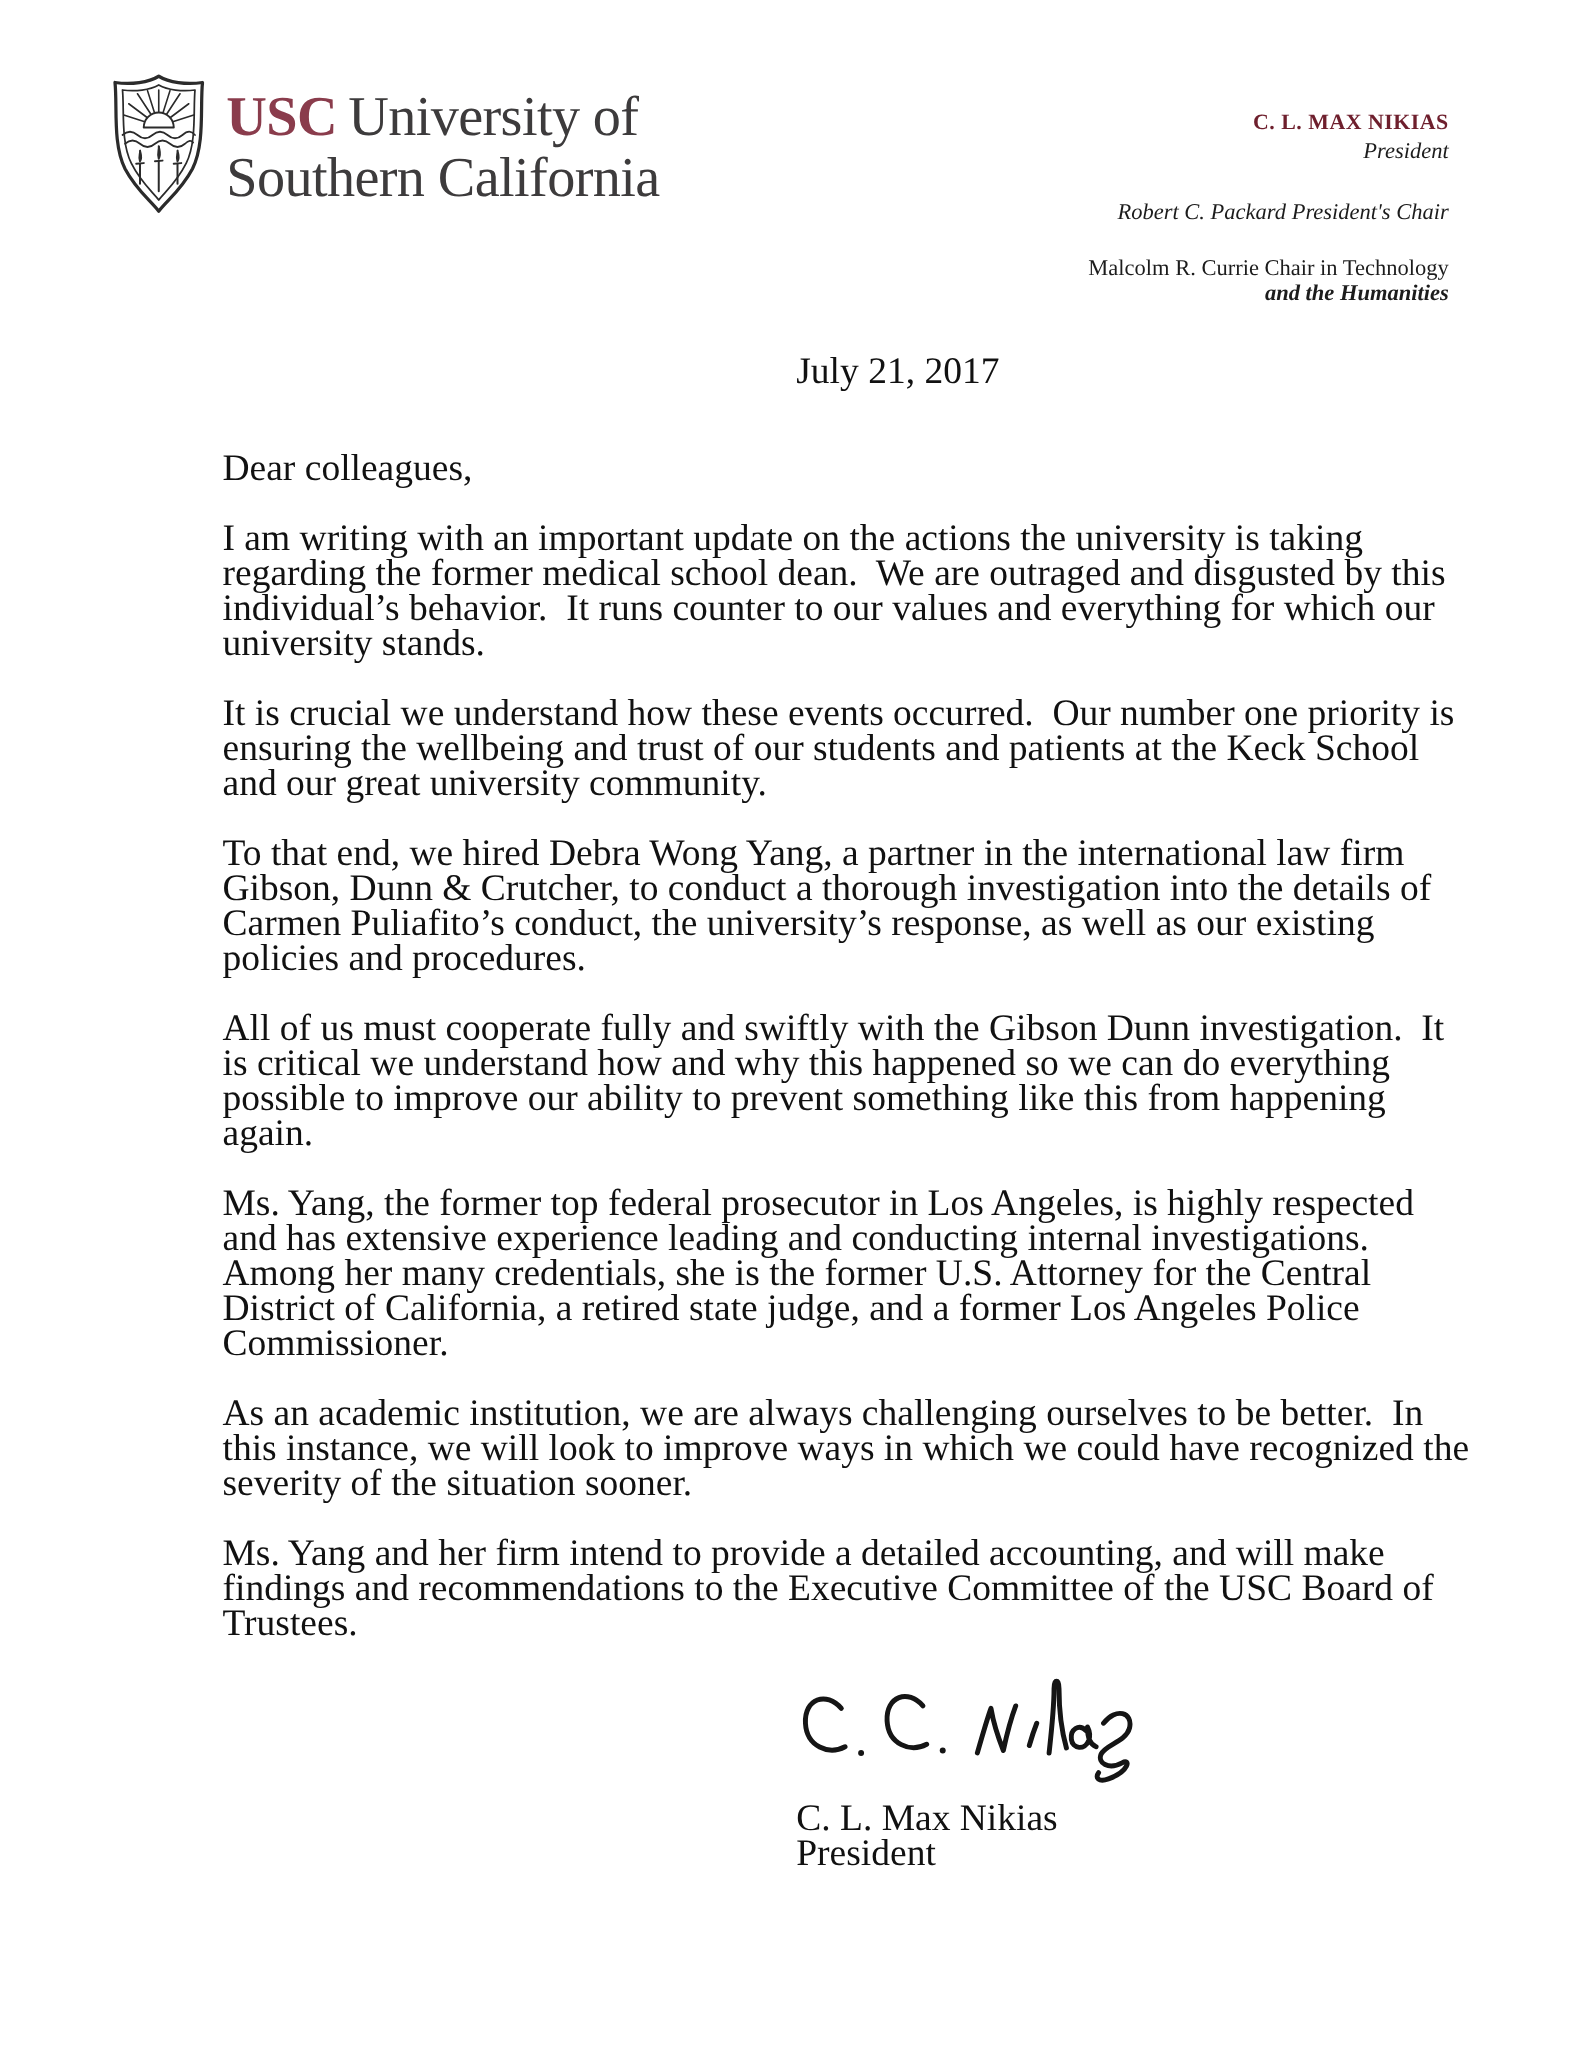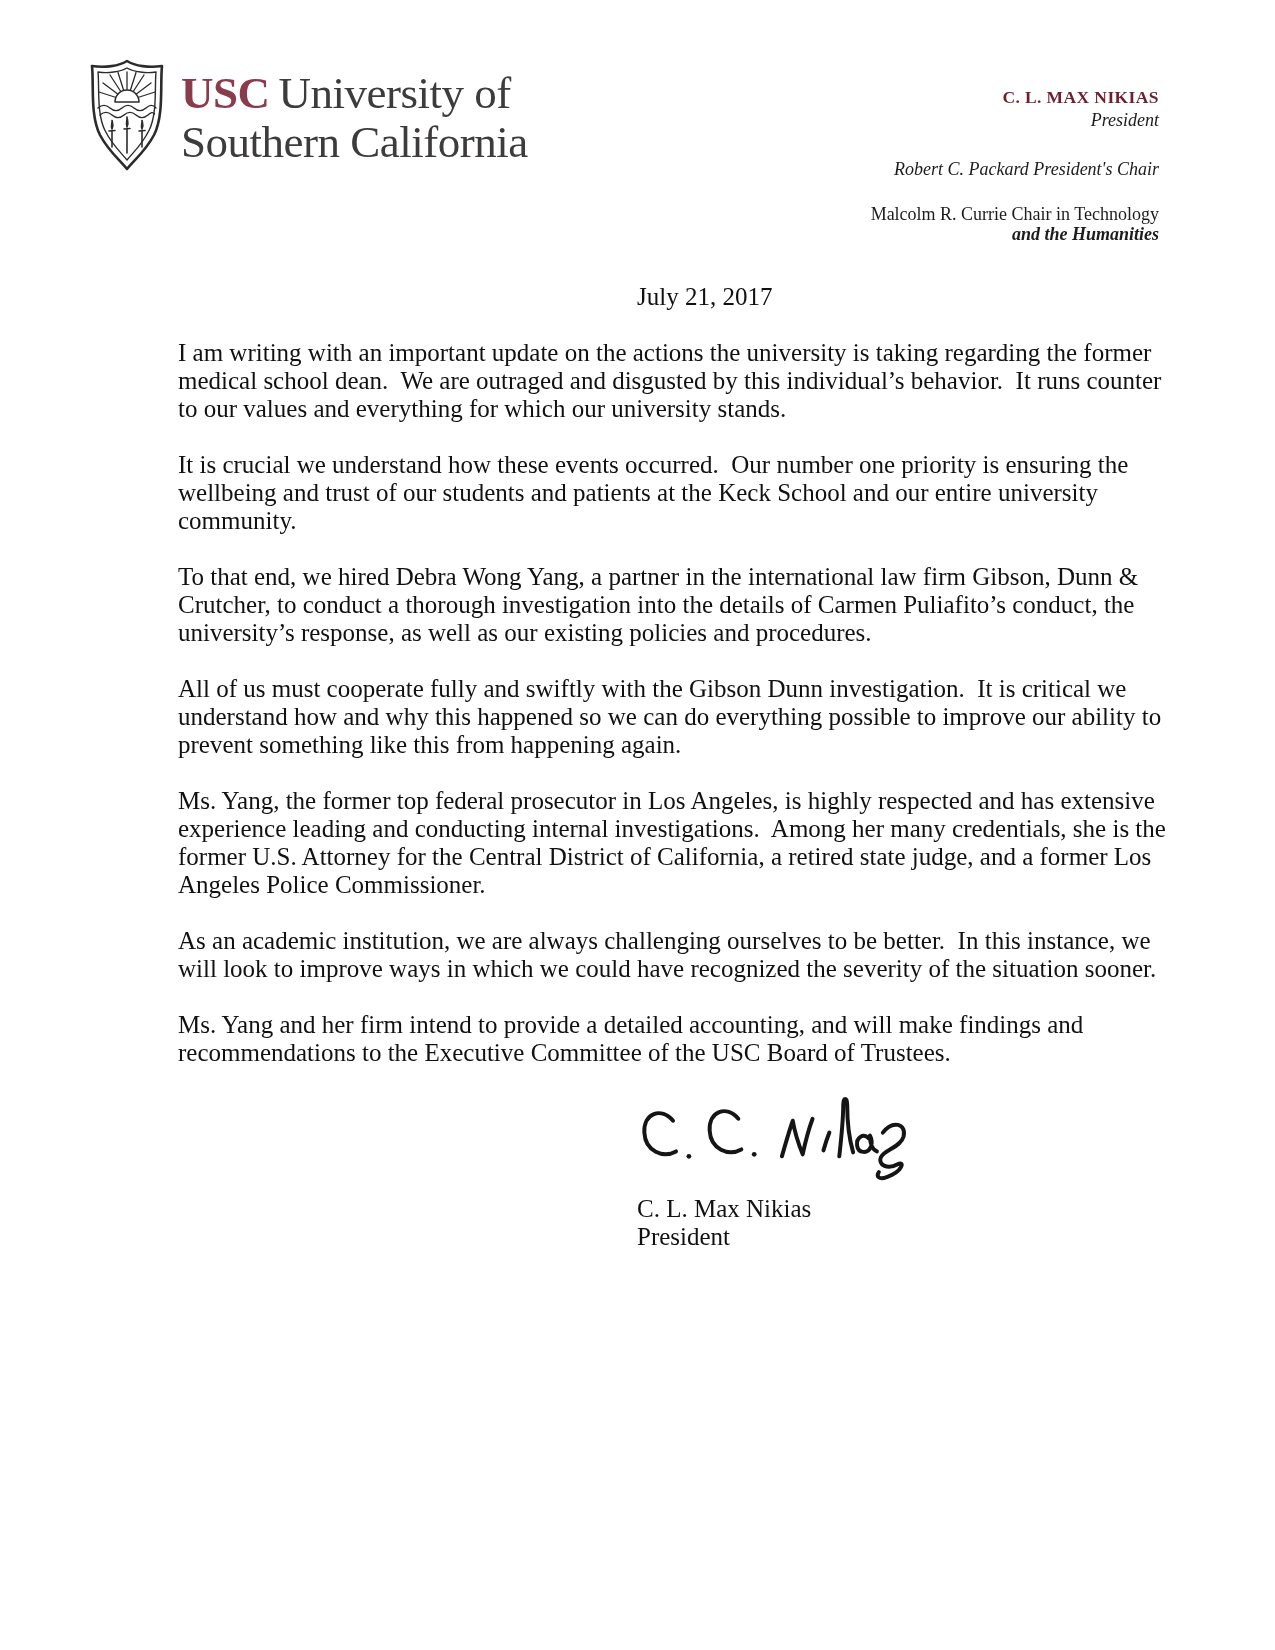--- a/index.html
+++ b/index.html
@@ -25,21 +25,21 @@
   }
   .officer-name { font-weight:bold; font-size:17.5px; letter-spacing:0.4px; }
   .officer-title  { font-style:italic; margin-top:4px; }
   .officer-chair1 { font-style:italic; margin-top:30px; }
   .officer-chair2a{ margin-top:26px; }
   .officer-chair2b{ font-style:italic; margin-top:1px;font-weight:bold; }
 
   
   .letter-body {
     position:absolute; left:178px; top:283px; width:1000px;
-    font-size:25px; line-height:28px;font-family:Liberation Serif, serif;
+    font-size:30px; line-height:28px;font-family:Liberation Serif, serif;
   }
   .date { margin-left:459px; }
   .letter-body p { margin:28px 0 0 0; white-space:pre-wrap; }
   .salutation { margin-top:50px !important; }
 
   .closing-block { margin-left:459px; margin-top:28px; }
   .signature-svg { display:block; width:278px; height:94px; margin:10px 0 6px -4px; }
   .sig-name, .sig-title { line-height:28px; }
 </style>
 </head>
@@ -92,22 +92,23 @@
   <div class="officer">
     <div class="officer-name" style="color:#6e1f2d">C. L. MAX NIKIAS</div>
     <div class="officer-title">President</div>
     <div class="officer-chair1">Robert C. Packard President's Chair</div>
     <div class="officer-chair2a">Malcolm R. Currie Chair in Technology</div>
     <div class="officer-chair2b">and the Humanities</div>
   </div>
 
   <main class="letter-body">
     <div class="date">July 21, 2017</div>
+    <p class="salutation">Dear colleagues,</p>
     <p>I am writing with an important update on the actions the university is taking regarding the former medical school dean.  We are outraged and disgusted by this individual’s behavior.  It runs counter to our values and everything for which our university stands.</p>
-    <p>It is crucial we understand how these events occurred.  Our number one priority is ensuring the wellbeing and trust of our students and patients at the Keck School and our entire university community.</p>
+    <p>It is crucial we understand how these events occurred.  Our number one priority is ensuring the wellbeing and trust of our students and patients at the Keck School and our great university community.</p>
     <p>To that end, we hired Debra Wong Yang, a partner in the international law firm Gibson, Dunn &amp; Crutcher, to conduct a thorough investigation into the details of Carmen Puliafito’s conduct, the university’s response, as well as our existing policies and procedures.</p>
     <p>All of us must cooperate fully and swiftly with the Gibson Dunn investigation.  It is critical we understand how and why this happened so we can do everything possible to improve our ability to prevent something like this from happening again.</p>
     <p>Ms. Yang, the former top federal prosecutor in Los Angeles, is highly respected and has extensive experience leading and conducting internal investigations.  Among her many credentials, she is the former U.S. Attorney for the Central District of California, a retired state judge, and a former Los Angeles Police Commissioner.</p>
     <p>As an academic institution, we are always challenging ourselves to be better.  In this instance, we will look to improve ways in which we could have recognized the severity of the situation sooner.</p>
     <p>Ms. Yang and her firm intend to provide a detailed accounting, and will make findings and recommendations to the Executive Committee of the USC Board of Trustees.</p>
 
     <div class="closing-block">
       <svg class="signature-svg" viewBox="0 0 280 95" fill="none" stroke="#151515" stroke-width="4" stroke-linecap="round" stroke-linejoin="round">
         <path d="M40,26 C28,12 10,18 11,38 C12,57 30,64 43,57"></path>
         <circle cx="56" cy="62" r="2.4" fill="#151515" stroke="none"></circle>

